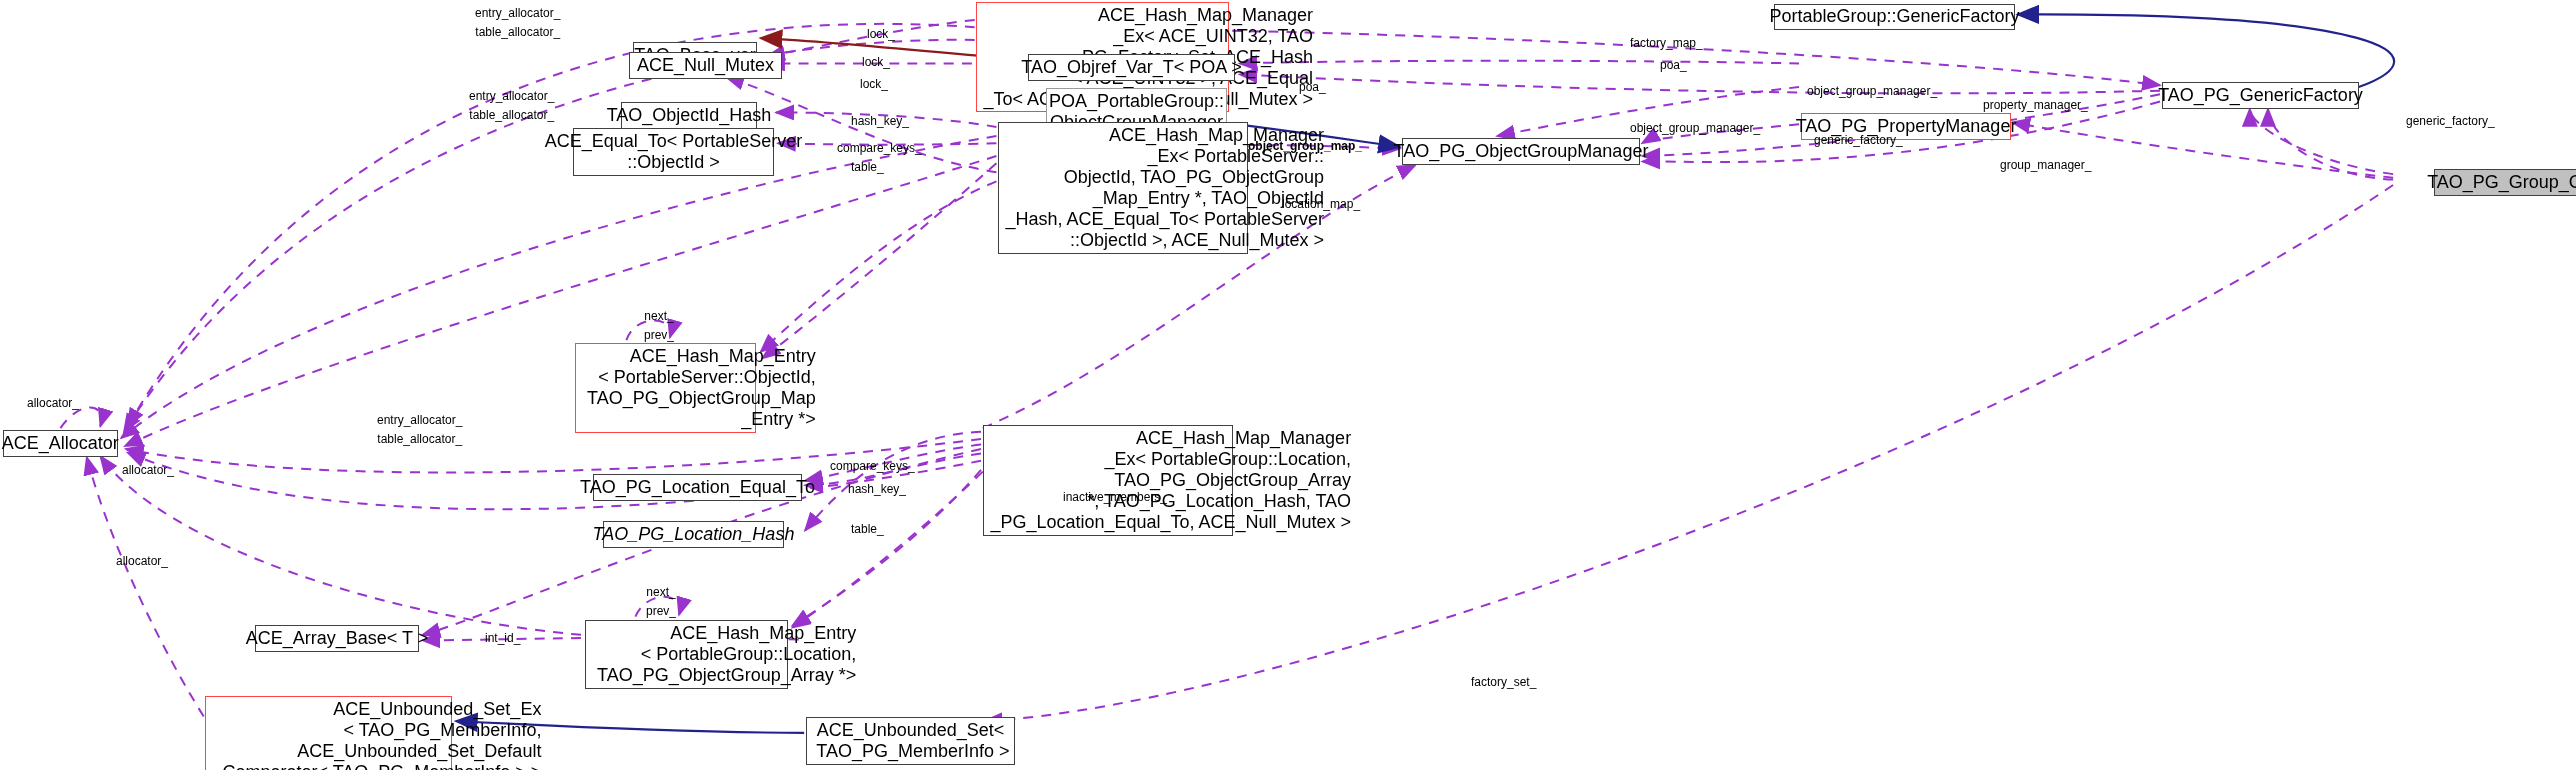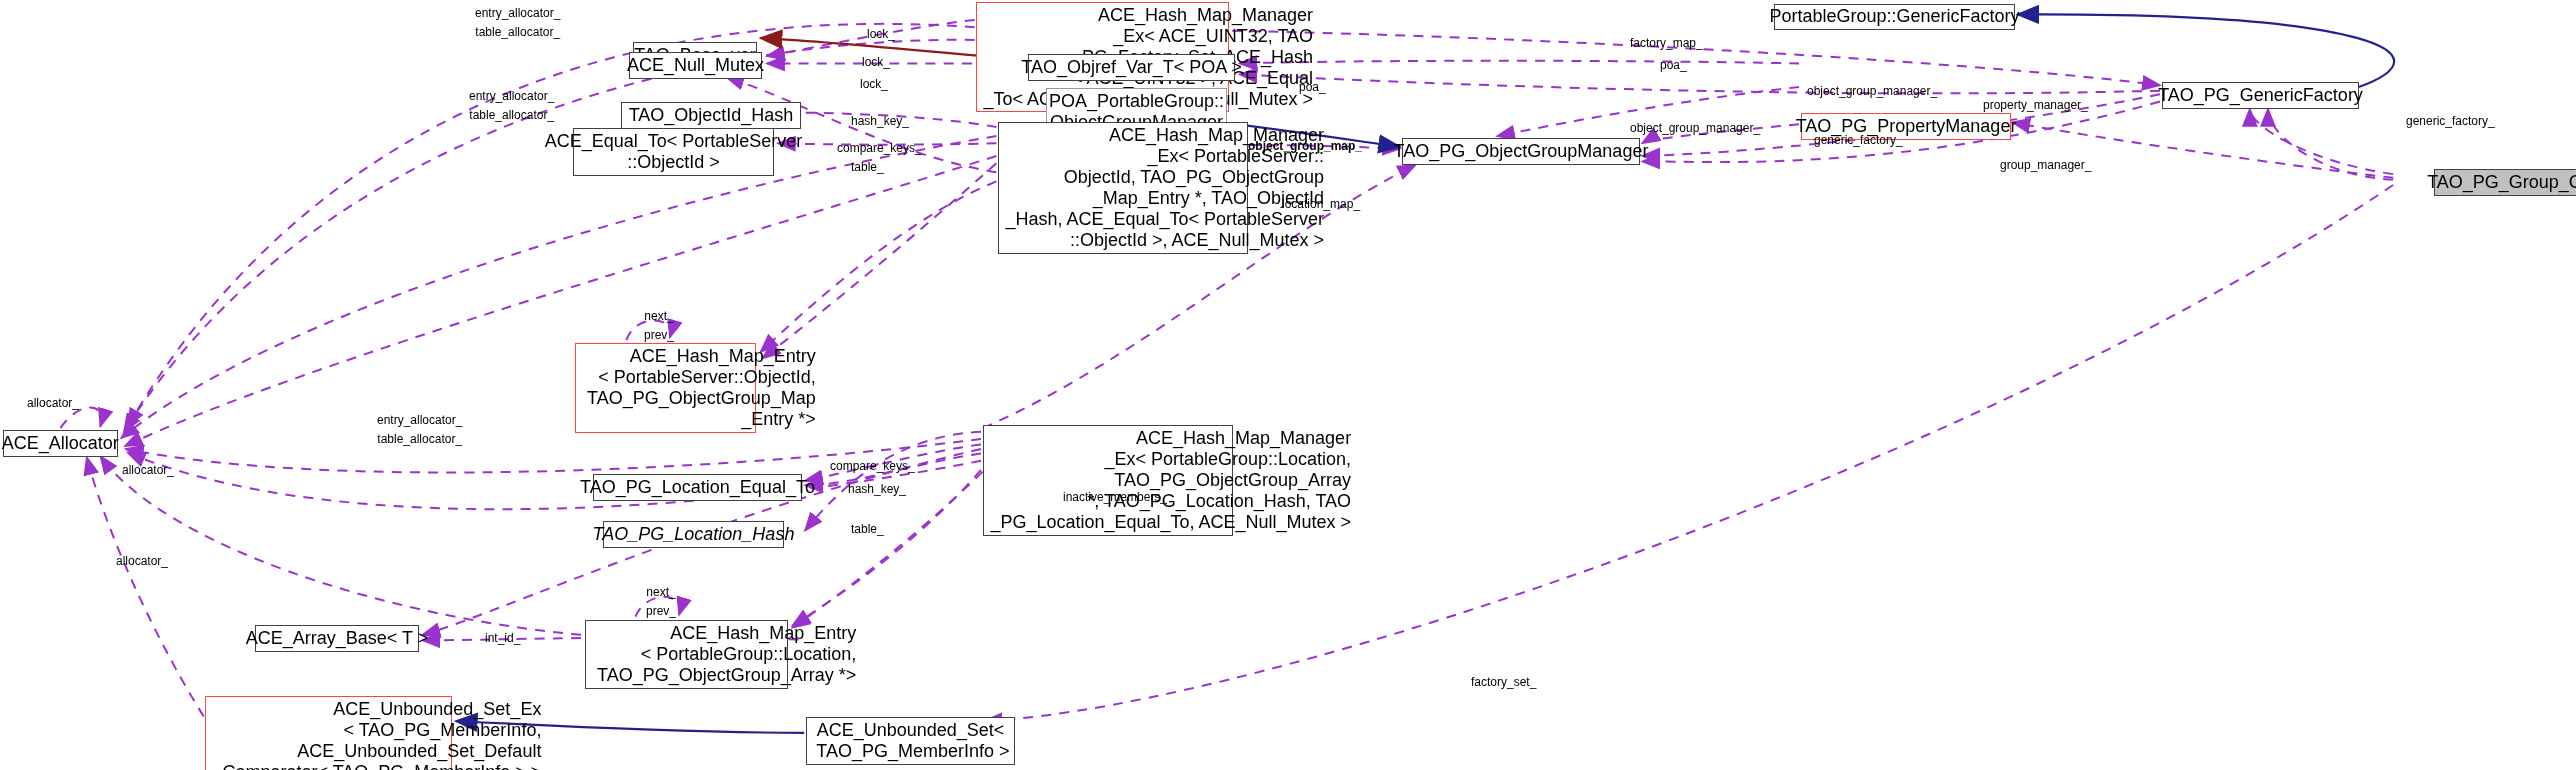--- a/index.html
+++ b/index.html
@@ -99,26 +99,26 @@
   </svg>
 
   <div id="node-layer">
       <div class="node red tl" style="left: 976px; top: 1.8px; width: 253px; min-height: 45px;">ACE_Hash_Map_Manager
 _Ex&lt; ACE_UINT32, TAO
 _PG_Factory_Set, ACE_Hash
 &lt; ACE_UINT32 &gt;, ACE_Equal
 _To&lt; ACE_UINT32 &gt;, ACE_Null_Mutex &gt;</div>
       <div class="node" style="left: 1774px; top: 3.6px; width: 241px; min-height: 24.5px;">PortableGroup::GenericFactory</div>
       <div class="node" style="left: 633px; top: 26px; width: 124px; min-height: 23.6px; margin-top: 16px;">TAO_Base_var</div>
-      <div class="node" style="left: 629px; top: 52px; width: 133px; min-height: 23.6px;">ACE_Null_Mutex</div>
+      <div class="node" style="left: 629px; top: 52px; width: 153px; min-height: 23.6px;">ACE_Null_Mutex</div>
       <div class="node" style="left: 1028px; top: 54px; width: 207px; min-height: 23.6px;">TAO_Objref_Var_T&lt; POA &gt;</div>
       <div class="node" style="left: 2162px; top: 82px; width: 197px; min-height: 23.6px;">TAO_PG_GenericFactory</div>
       <div class="node light" style="left: 1046px; top: 88px; width: 181px; min-height: 37px;">POA_PortableGroup::
 ObjectGroupManager</div>
-      <div class="node" style="left: 621px; top: 102px; width: 180px; min-height: 23.6px;">TAO_ObjectId_Hash</div>
+      <div class="node" style="left: 621px; top: 102px; width: 136px; min-height: 23.6px;">TAO_ObjectId_Hash</div>
       <div class="node red" style="left: 1801px; top: 113px; width: 210px; min-height: 23px;">TAO_PG_PropertyManager</div>
       <div class="node" style="left: 573px; top: 128px; width: 201px; min-height: 37px;">ACE_Equal_To&lt; PortableServer
 ::ObjectId &gt;</div>
       <div class="node tl" style="left: 998px; top: 122px; width: 250px; min-height: 54px;">ACE_Hash_Map_Manager
 _Ex&lt; PortableServer::
 ObjectId, TAO_PG_ObjectGroup
 _Map_Entry *, TAO_ObjectId
 _Hash, ACE_Equal_To&lt; PortableServer
 ::ObjectId &gt;, ACE_Null_Mutex &gt;</div>
       <div class="node" style="left: 1402px; top: 138px; width: 238px; min-height: 23.6px;">TAO_PG_ObjectGroupManager</div>

